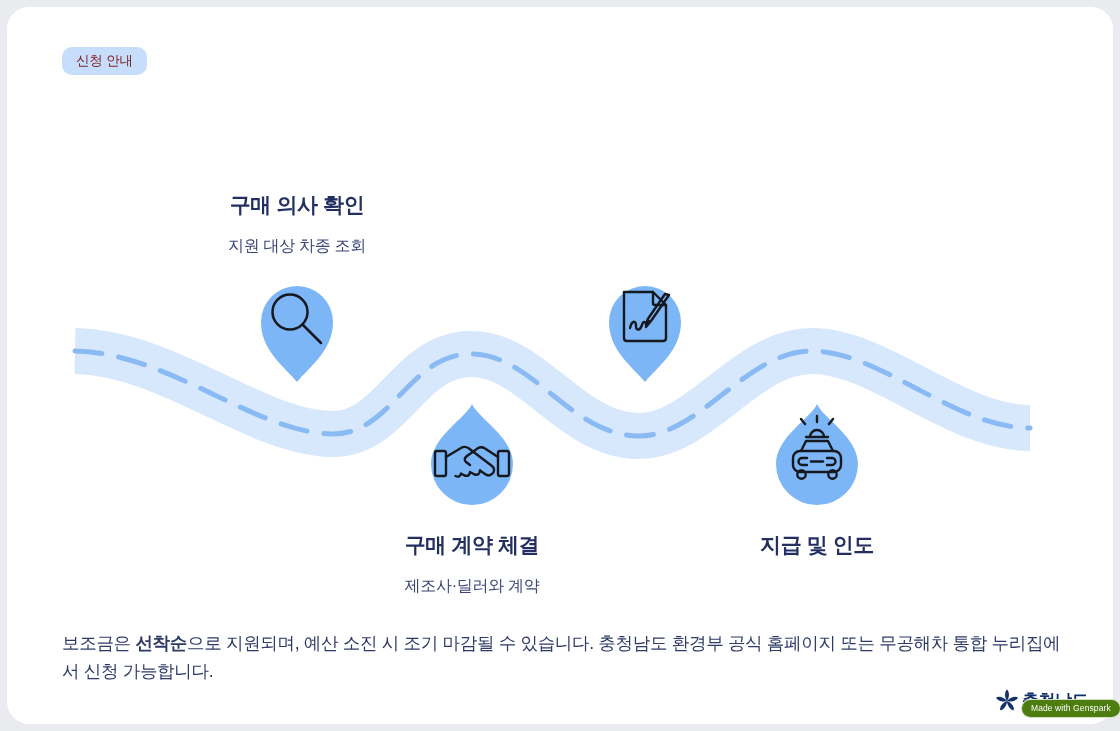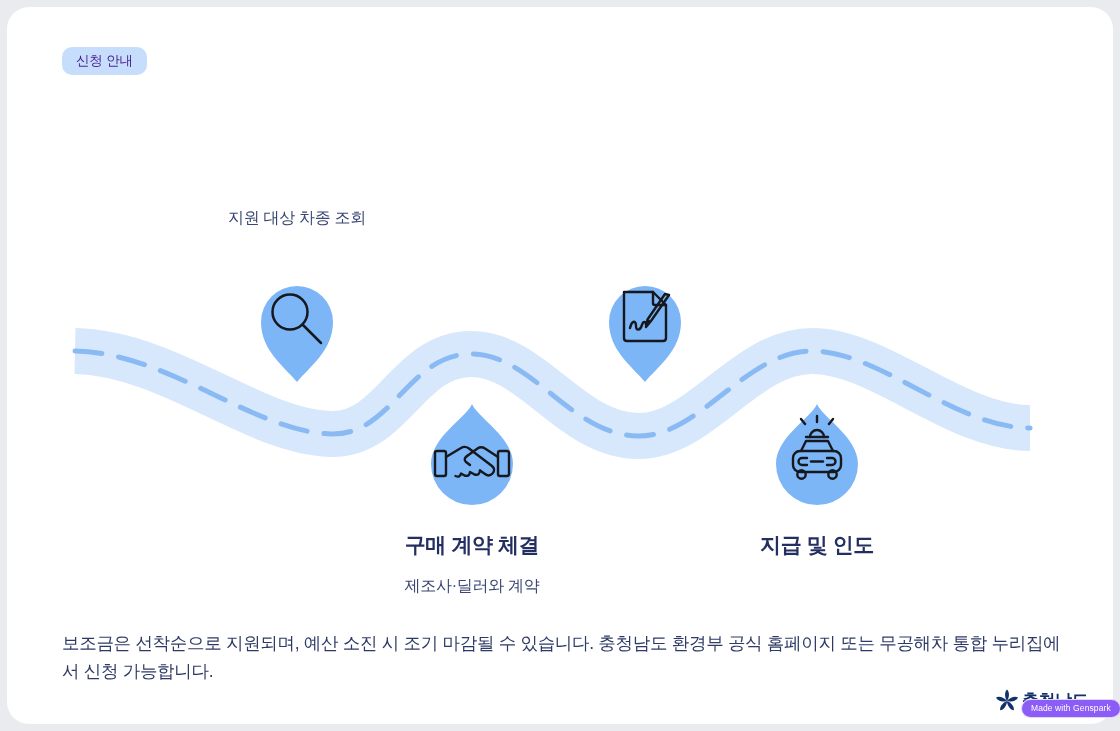--- a/index.html
+++ b/index.html
@@ -8,47 +8,47 @@
     font-family:"Liberation Sans","DejaVu Sans",sans-serif;
     background:#e9ebef;
   }
   .canvas{position:relative;width:1120px;height:731px;background:#e9ebef;}
   .card{
     position:absolute;left:7px;top:7px;right:7px;bottom:7px;
     background:#ffffff;border-radius:22px;
   }
   .badge{
     position:absolute;left:62px;top:47px;
-    background:#c6ddfb;color:#4c1d95;
+    background:#c6ddfb;color:#7f1d1d;
     font-size:13.5px;font-weight:500;line-height:28px;height:28px;
     padding:0 14px;border-radius:10px;letter-spacing:-0.2px;
   }
   .title{
     position:absolute;left:62px;top:84px;
     font-size:40px;font-weight:700;color:#1d2b5e;
     letter-spacing:-1px;line-height:1.15;white-space:nowrap;
   }
   .scene{position:absolute;left:0;top:0;width:1120px;height:731px;}
   .step-label{
     position:absolute;transform:translateX(-50%);
     text-align:center;white-space:nowrap;
   }
   .step-title{font-size:21px;font-weight:700;color:#232f60;letter-spacing:-0.4px;}
   .step-sub{font-size:16px;font-weight:400;color:#3a4674;letter-spacing:-0.3px;margin-top:17px;}
   .notice{
     position:absolute;left:62px;top:629px;width:1004px;
     font-size:17.5px;line-height:1.6;color:#2e3a66;letter-spacing:-0.3px;
   }
-  .notice b{font-weight:400;}
+  .notice b{font-weight:700;}
   .branding{position:absolute;left:994px;top:686px;width:124px;height:38px;}
   .org-row{position:absolute;left:0;top:0;display:flex;align-items:center;}
   .org-name{font-size:17px;font-weight:700;color:#14306b;letter-spacing:-0.5px;margin-left:2px;}
   .made-with-pill{
     position:absolute;left:27px;top:13px;
-    background:#8b5cf6;color:#ffffff;
+    background:#4d7c0f;color:#ffffff;
     font-size:8.5px;line-height:15px;height:15px;padding:1px 9px;
     border-radius:10px;border:1.5px solid rgba(255,255,255,0.75);
     white-space:nowrap;letter-spacing:0.1px;
   }
 </style>
 </head>
 <body>
 
 <div class="canvas">
   <div class="card"></div>
@@ -103,20 +103,21 @@
         <path d="M 807 458 H 802 A 3.5 3.5 0 0 0 802 465 H 807"></path>
         <path d="M 827 458 H 832 A 3.5 3.5 0 0 1 832 465 H 827"></path>
         <path d="M 811 461.5 H 823"></path>
         <circle cx="801.5" cy="474.5" r="4.2"></circle>
         <circle cx="832.5" cy="474.5" r="4.2"></circle>
       </g>
     </g>
   </svg>
 
   <div class="step-label" style="left:297px;top:191px;">
+    <div class="step-title">구매 의사 확인</div>
     <div class="step-sub">지원 대상 차종 조회</div>
   </div>
   <div class="step-label" style="left:472px;top:531px;">
     <div class="step-title">구매 계약 체결</div>
     <div class="step-sub">제조사·딜러와 계약</div>
   </div>
   <div class="step-label" style="left:817px;top:531px;">
     <div class="step-title">지급 및 인도</div>
   </div>
 

